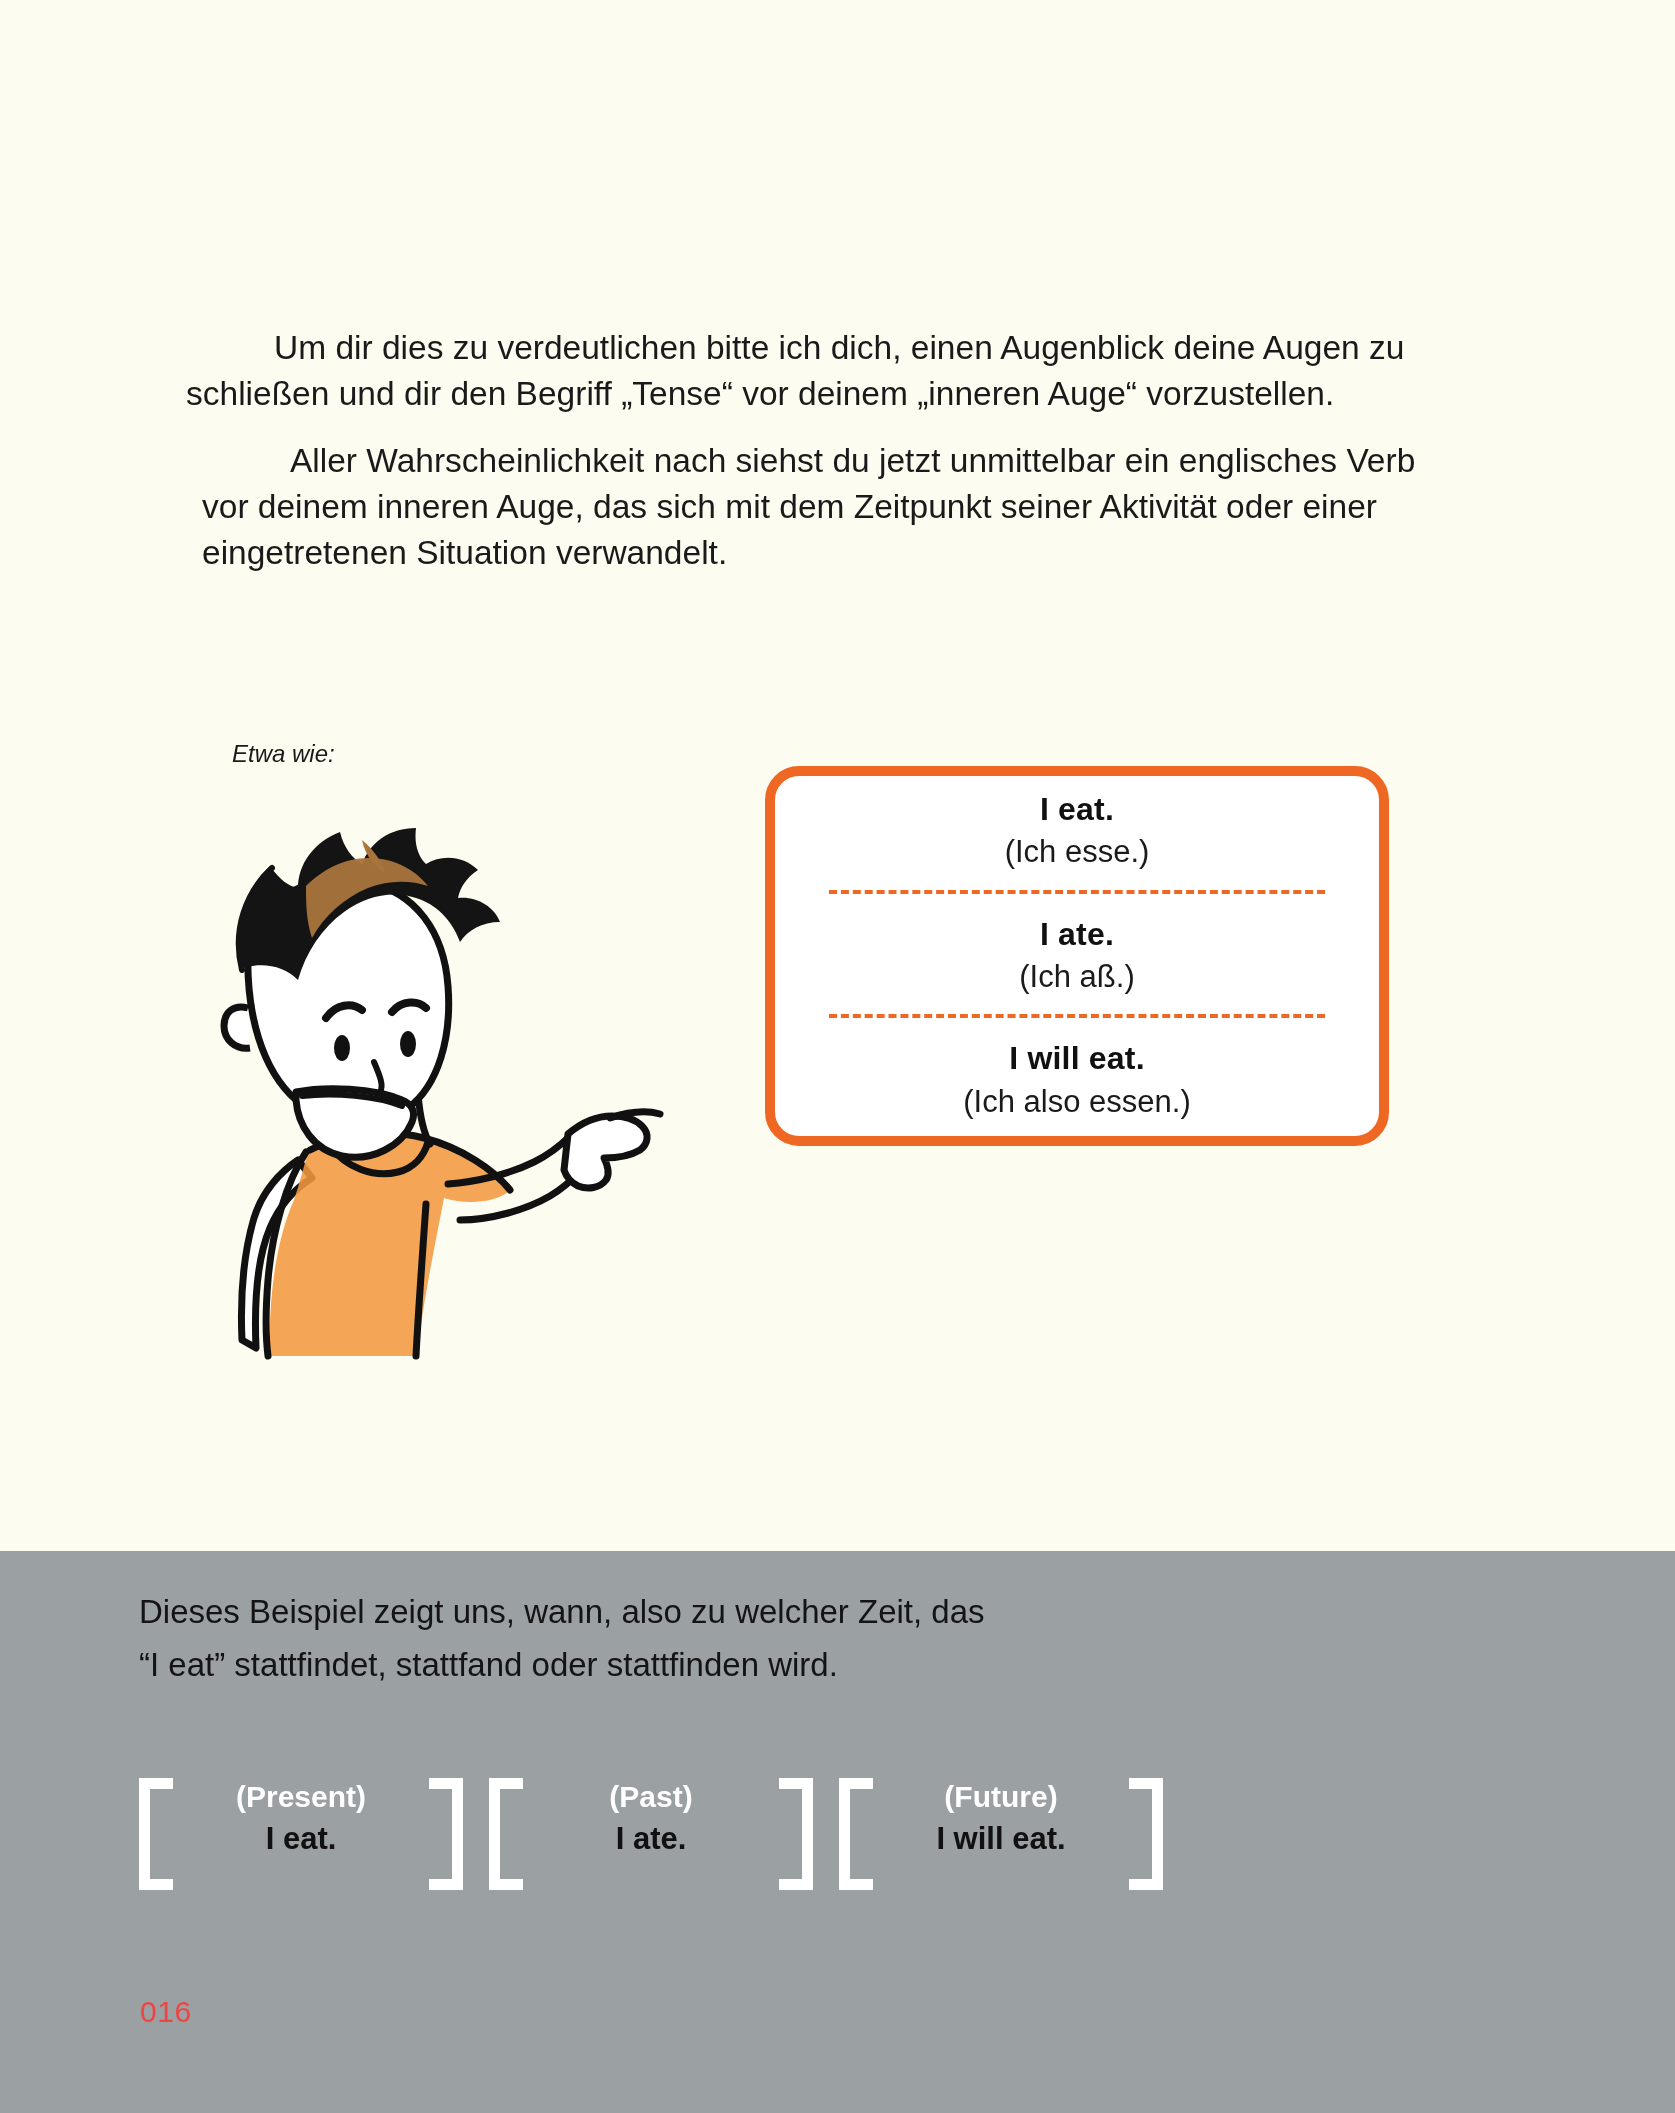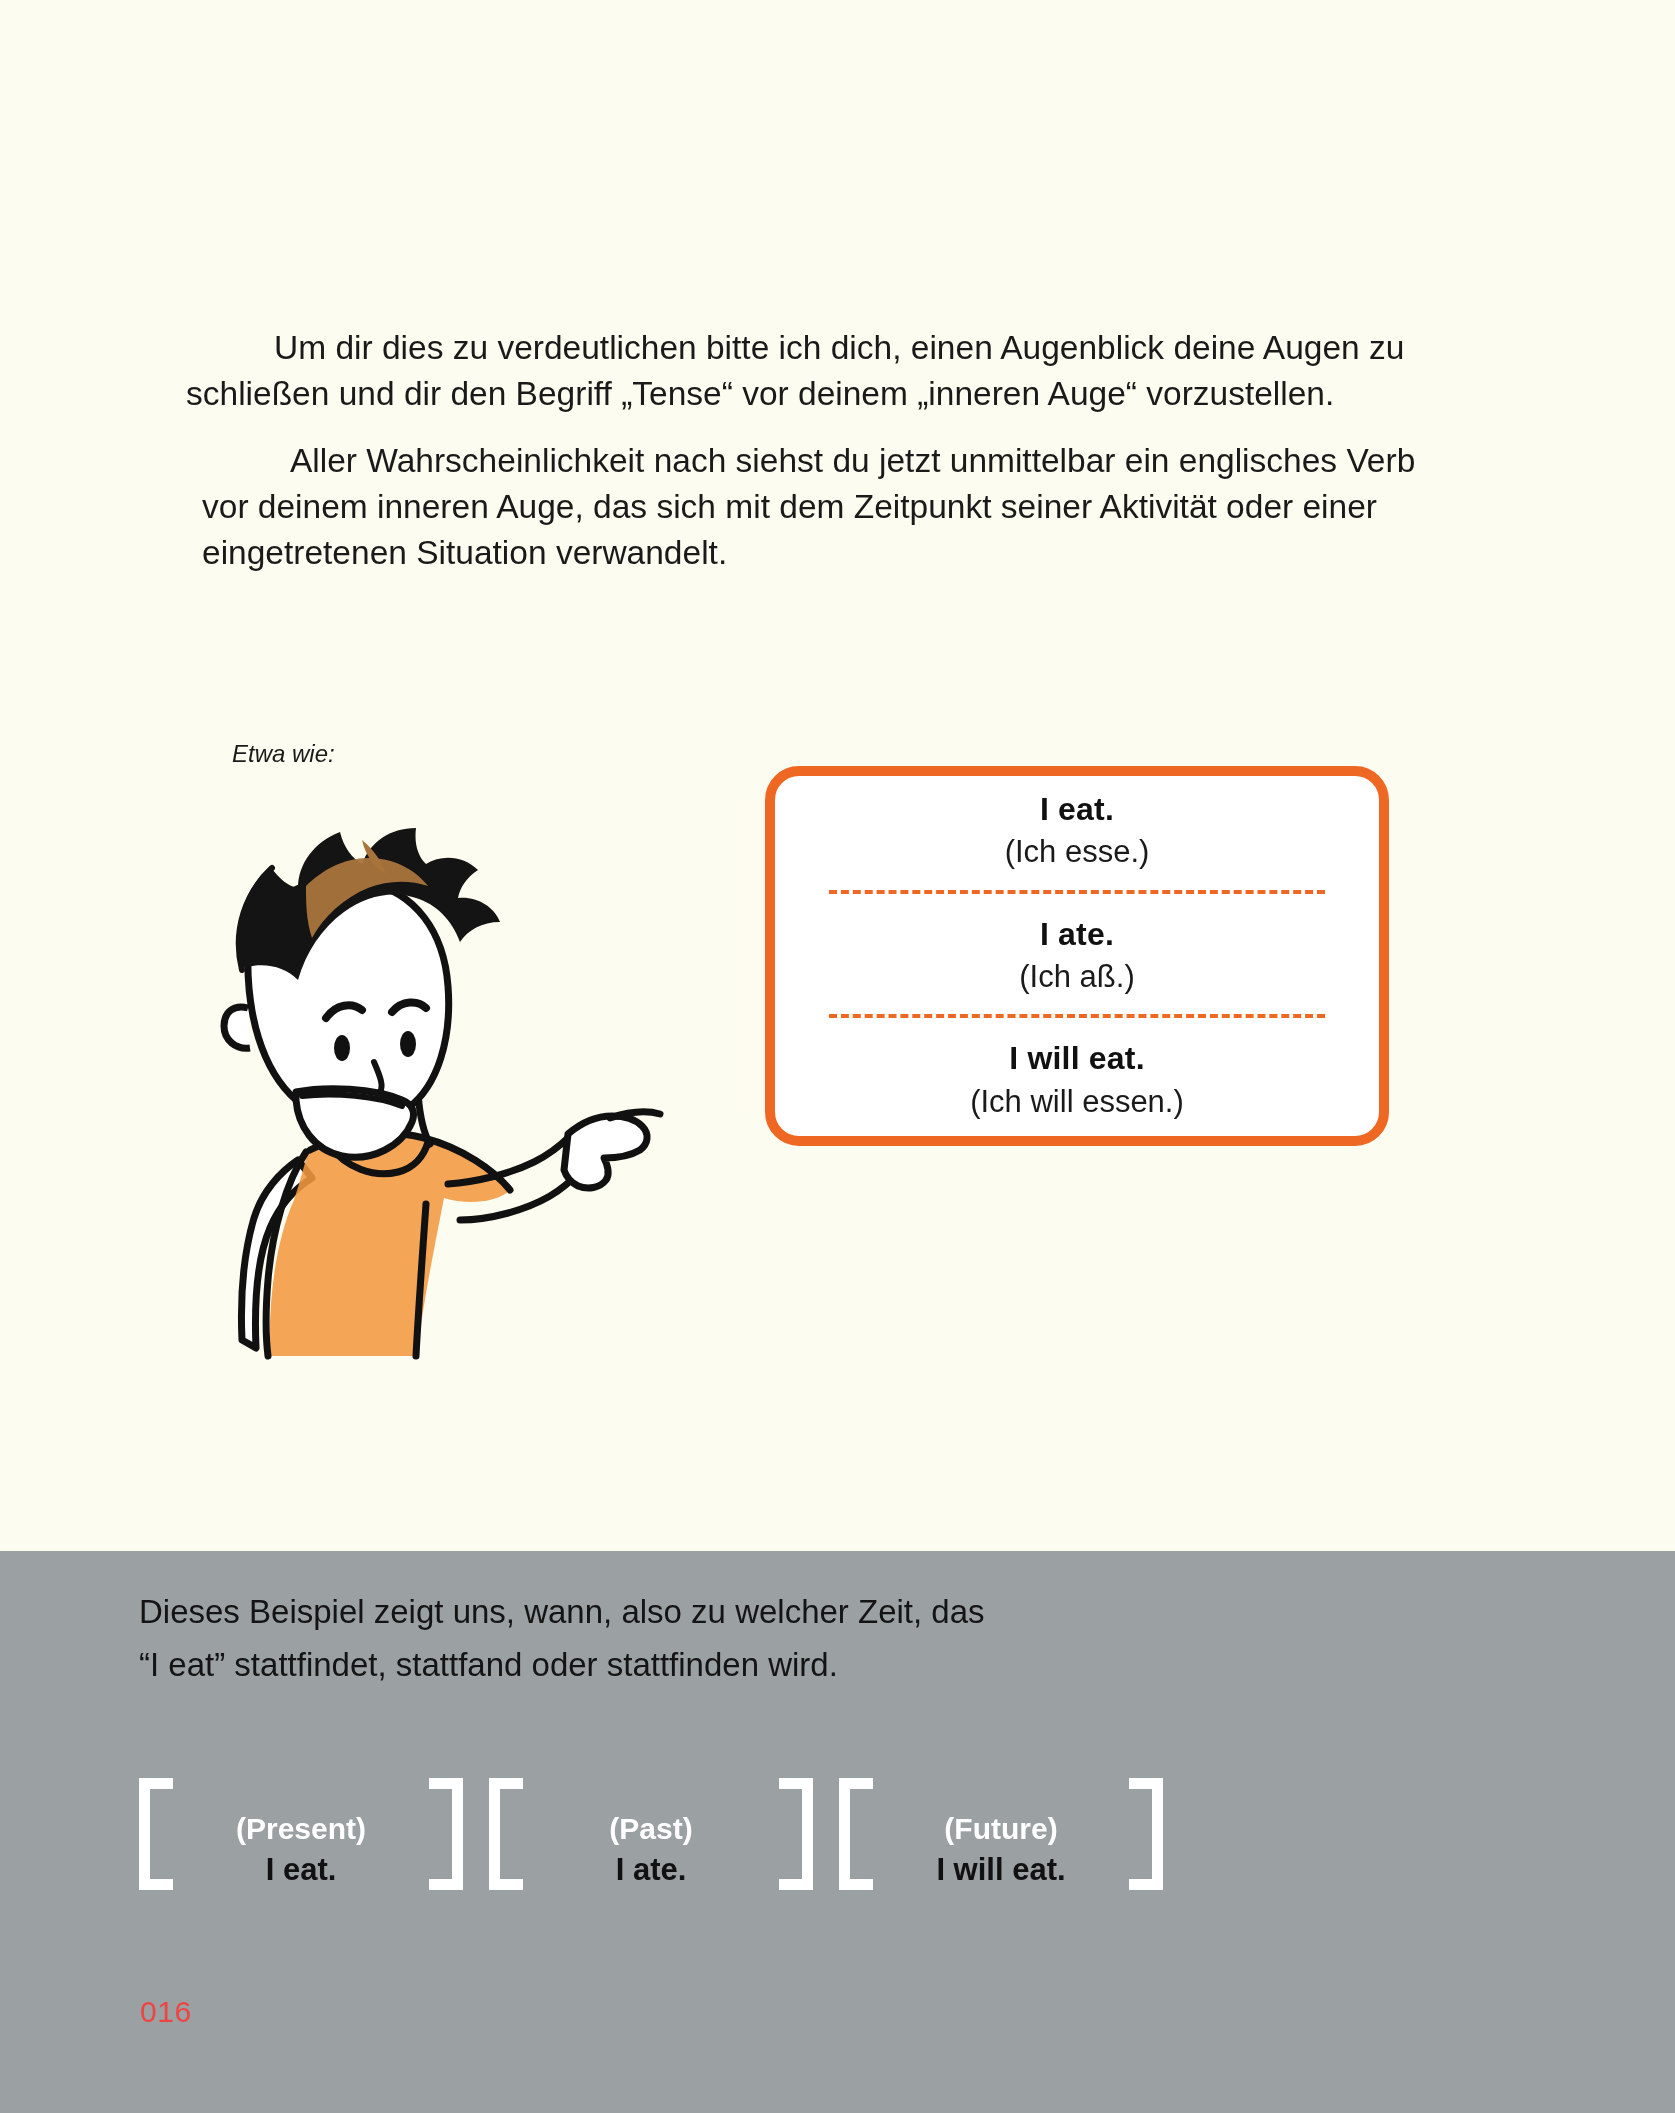--- a/index.html
+++ b/index.html
@@ -150,21 +150,21 @@
   .brackets {
     position: absolute;
     left: 139px;
     top: 1778px;
     display: flex;
     align-items: stretch;
     gap: 26px;
   }
   .bracket-group {
     display: flex;
-    align-items: flex-end;
+    align-items: flex-start;
     height: 112px;
   }
   .brk {
     width: 34px;
     height: 112px;
     box-sizing: border-box;
     border-top: 11px solid #ffffff;
     border-bottom: 11px solid #ffffff;
     flex: 0 0 auto;
   }
@@ -288,21 +288,21 @@
       <div class="tense-de">(Ich esse.)</div>
     </div>
     <div class="dash-sep"></div>
     <div class="tense-row">
       <div class="tense-en">I ate.</div>
       <div class="tense-de">(Ich aß.)</div>
     </div>
     <div class="dash-sep"></div>
     <div class="tense-row">
       <div class="tense-en">I will eat.</div>
-      <div class="tense-de">(Ich will essen.)</div>
+      <div class="tense-de">(Ich also essen.)</div>
     </div>
   </div>
 
   <div class="gray-band"></div>
 
   <div class="band-text">
     <div class="line">Dieses Beispiel zeigt uns, wann, also zu welcher Zeit, das</div>
     <div class="line">“I eat” stattfindet, stattfand oder stattfinden wird.</div>
   </div>
 

